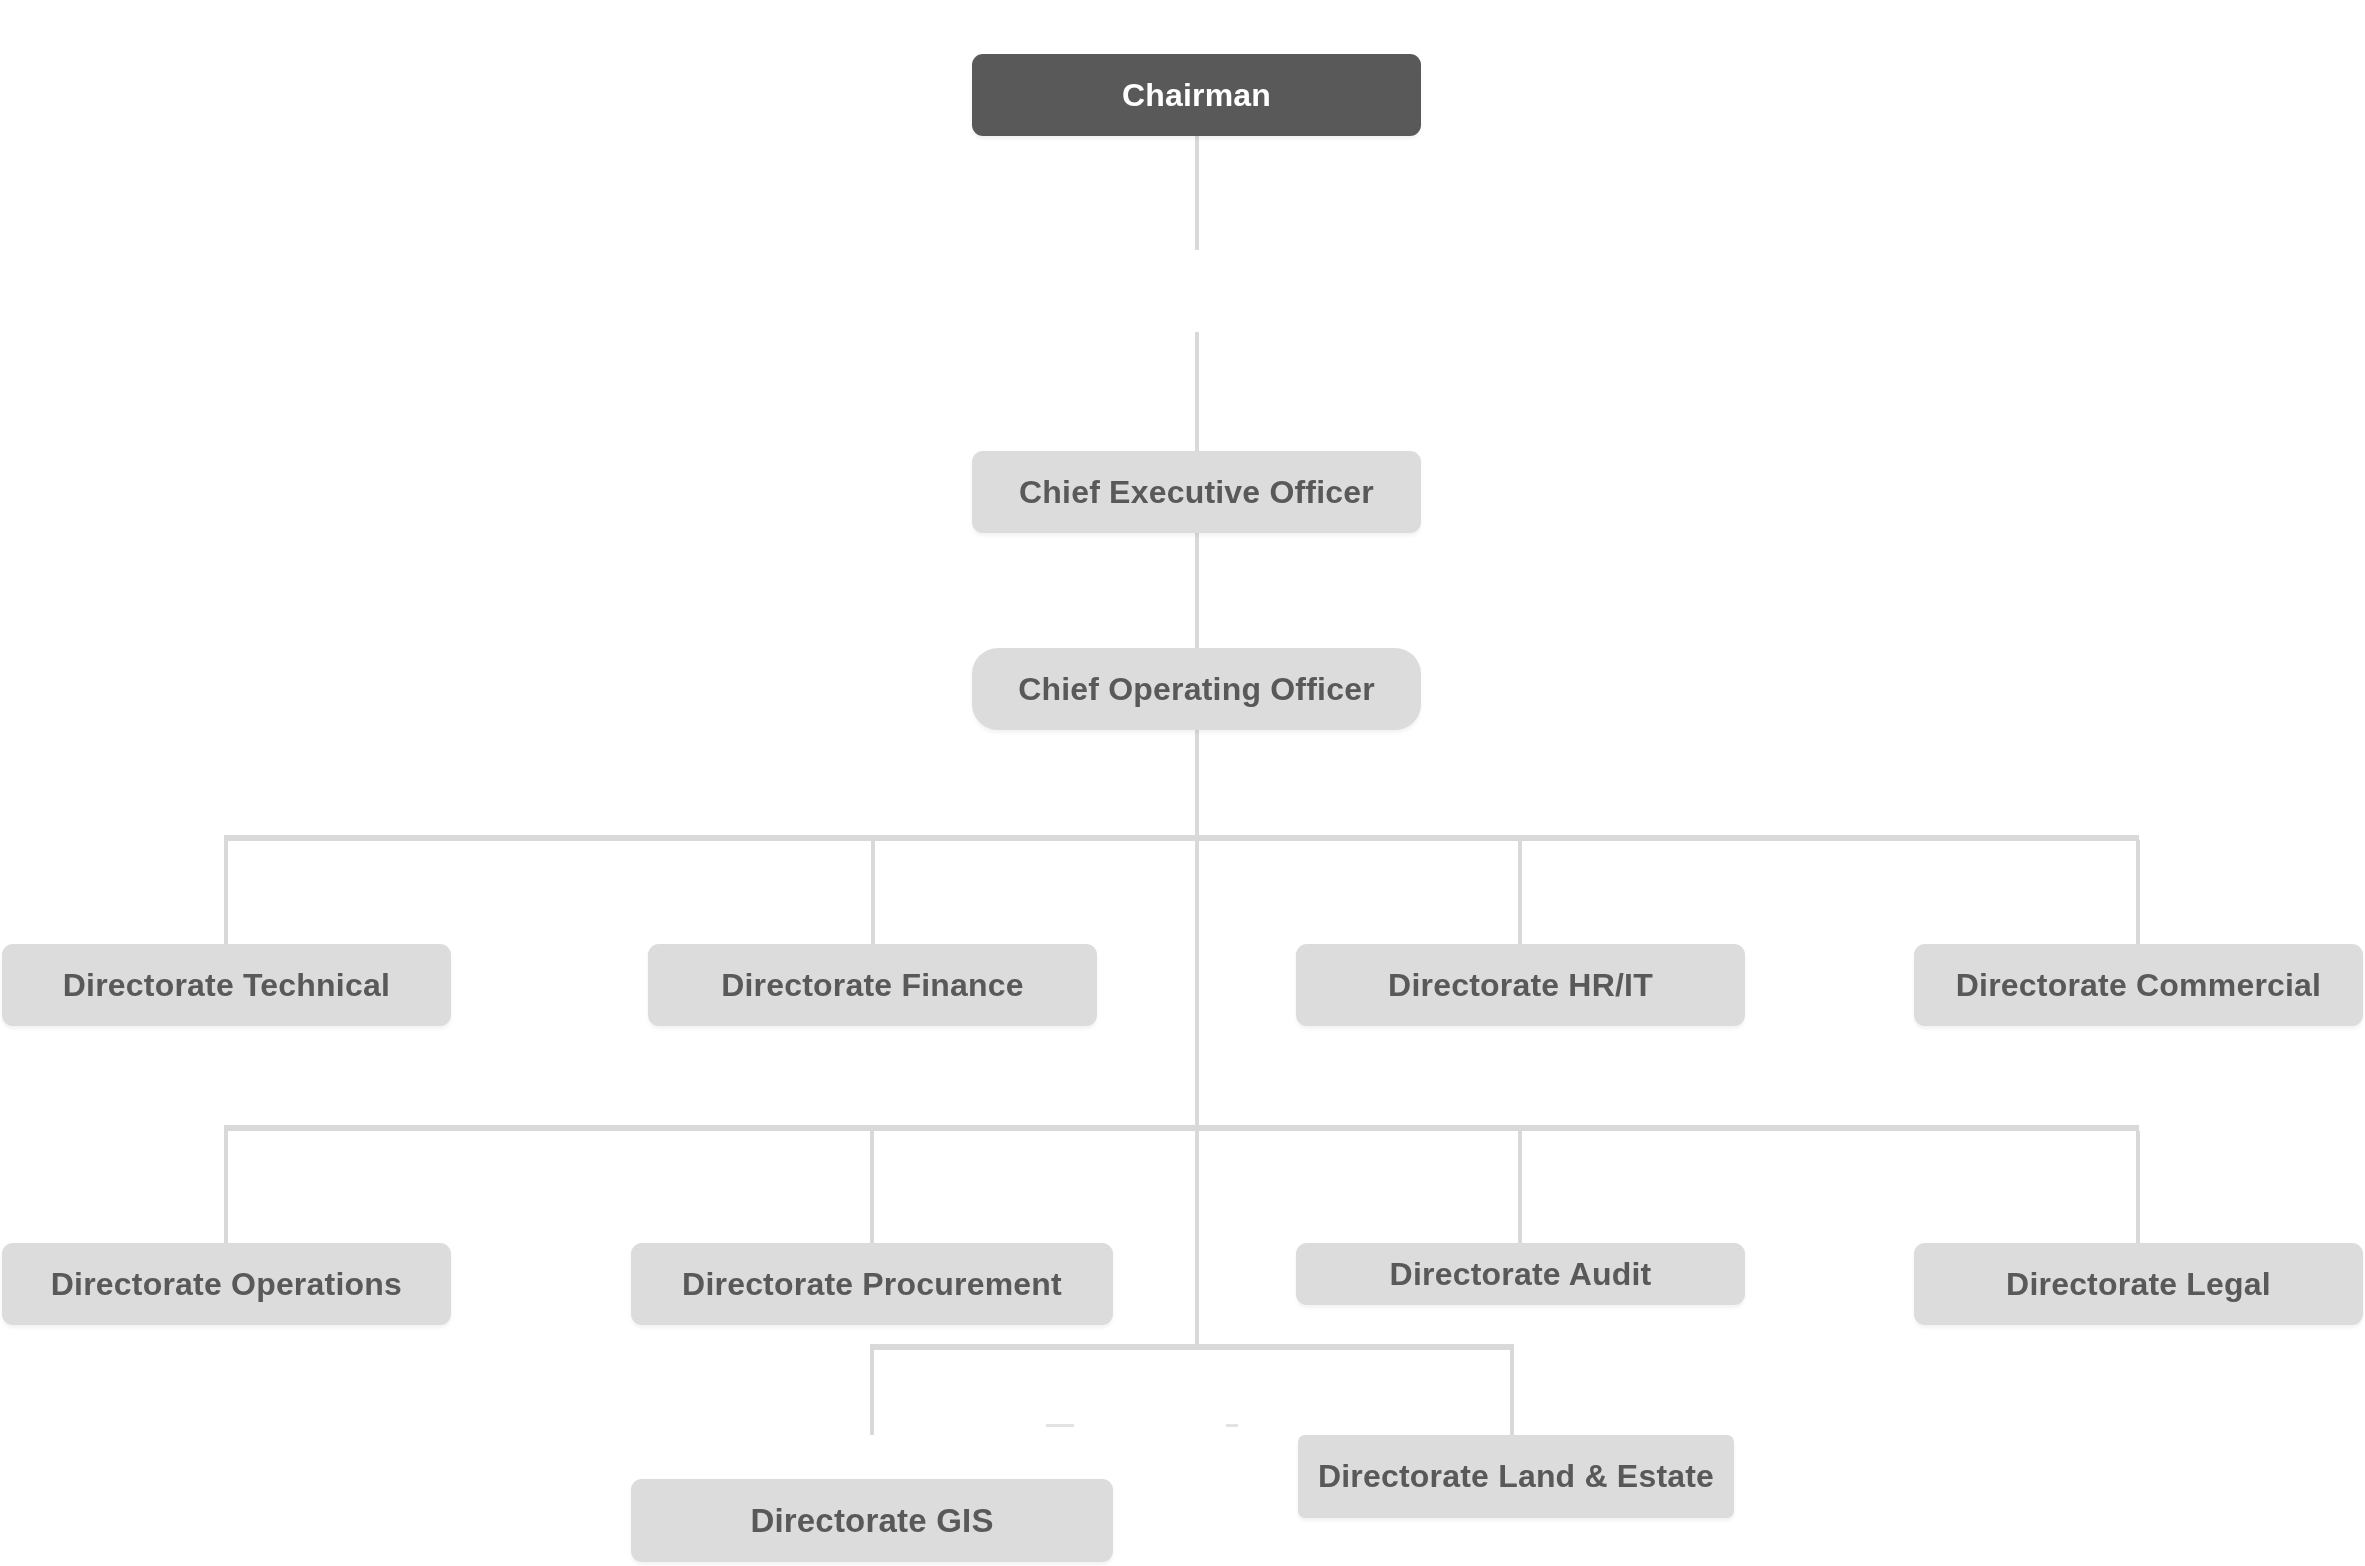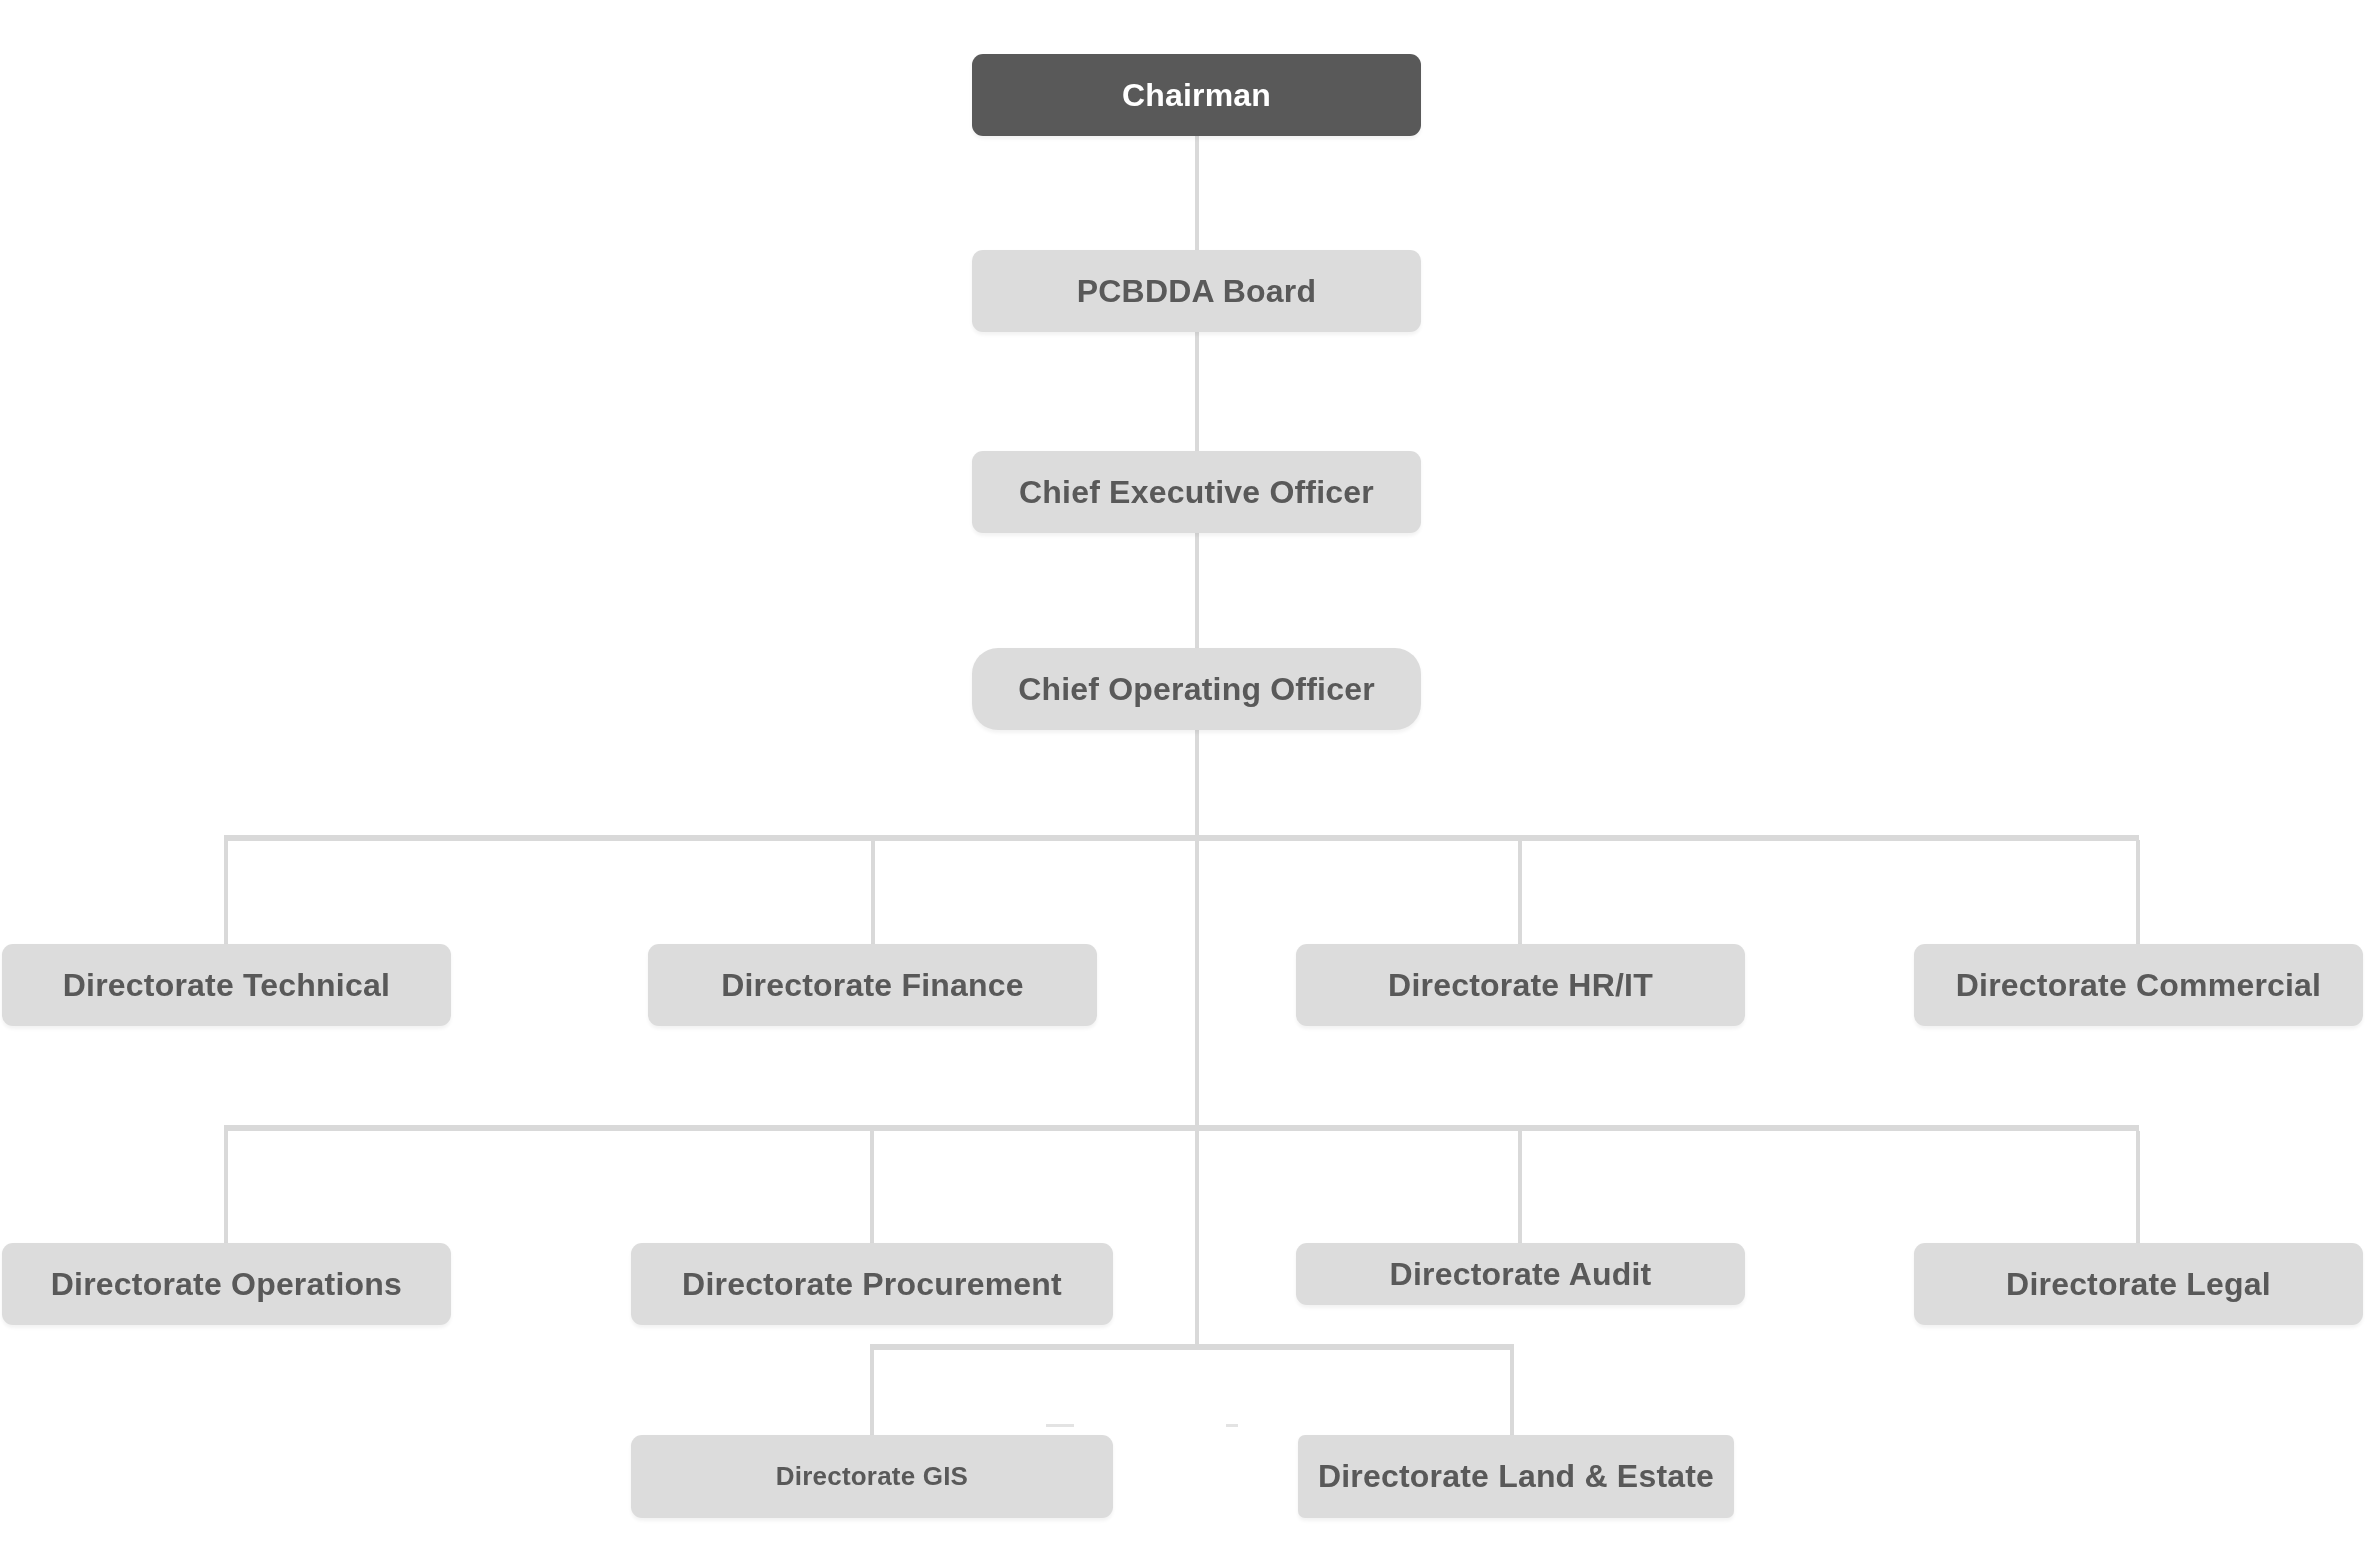--- a/index.html
+++ b/index.html
@@ -23,21 +23,21 @@
     font-size: 32px;
     letter-spacing: 0.2px;
     box-shadow: 0 2.8px 3.7px rgba(0,0,0,0.05);
     white-space: nowrap;
     text-align: center;
   }
   .node.dark {
     background: var(--node-dark-bg, #595959);
     color: var(--node-dark-text, #ffffff);
   }
-  .node.big { font-size: 26px; }
+  .node.big { font-size: 33px; margin-top: 44px; }
   .line {
     position: absolute;
     background: var(--connector, #d9d9d9);
   }
   .artifact {
     position: absolute;
     background: var(--connector, #d9d9d9);
     opacity: 0.75;
   }
 </style>
@@ -65,23 +65,20 @@
 
   <div class="line" style="left:870px; top:1344px; width:644px; height:5.6px;"></div>
   <div class="line" style="left:870px; top:1350px; width:3.7px; height:85px;"></div>
   <div class="line" style="left:1510px; top:1350px; width:3.7px; height:85px;"></div>
 
   <div class="artifact" style="left:1046px; top:1424px; width:28px; height:2.8px;"></div>
   <div class="artifact" style="left:1226px; top:1424px; width:12px; height:2.8px;"></div>
 
   <div class="node dark" style="left:972px; top:54px; width:449px; height:82px;">
     <span>Chairman</span>
-  </div>
-  <div class="node" style="left:972px; top:250px; width:449px; height:82px;">
-    <span>PCBDDA Board</span>
   </div>
   <div class="node" style="left:972px; top:451px; width:449px; height:82px;">
     <span>Chief Executive Officer</span>
   </div>
   <div class="node" style="left:972px; top:648px; width:449px; height:82px;border-radius:26px;">
     <span>Chief Operating Officer</span>
   </div>
 
   <div class="node" style="left:1.9px; top:944px; width:449px; height:82px;">
     <span>Directorate Technical</span>

